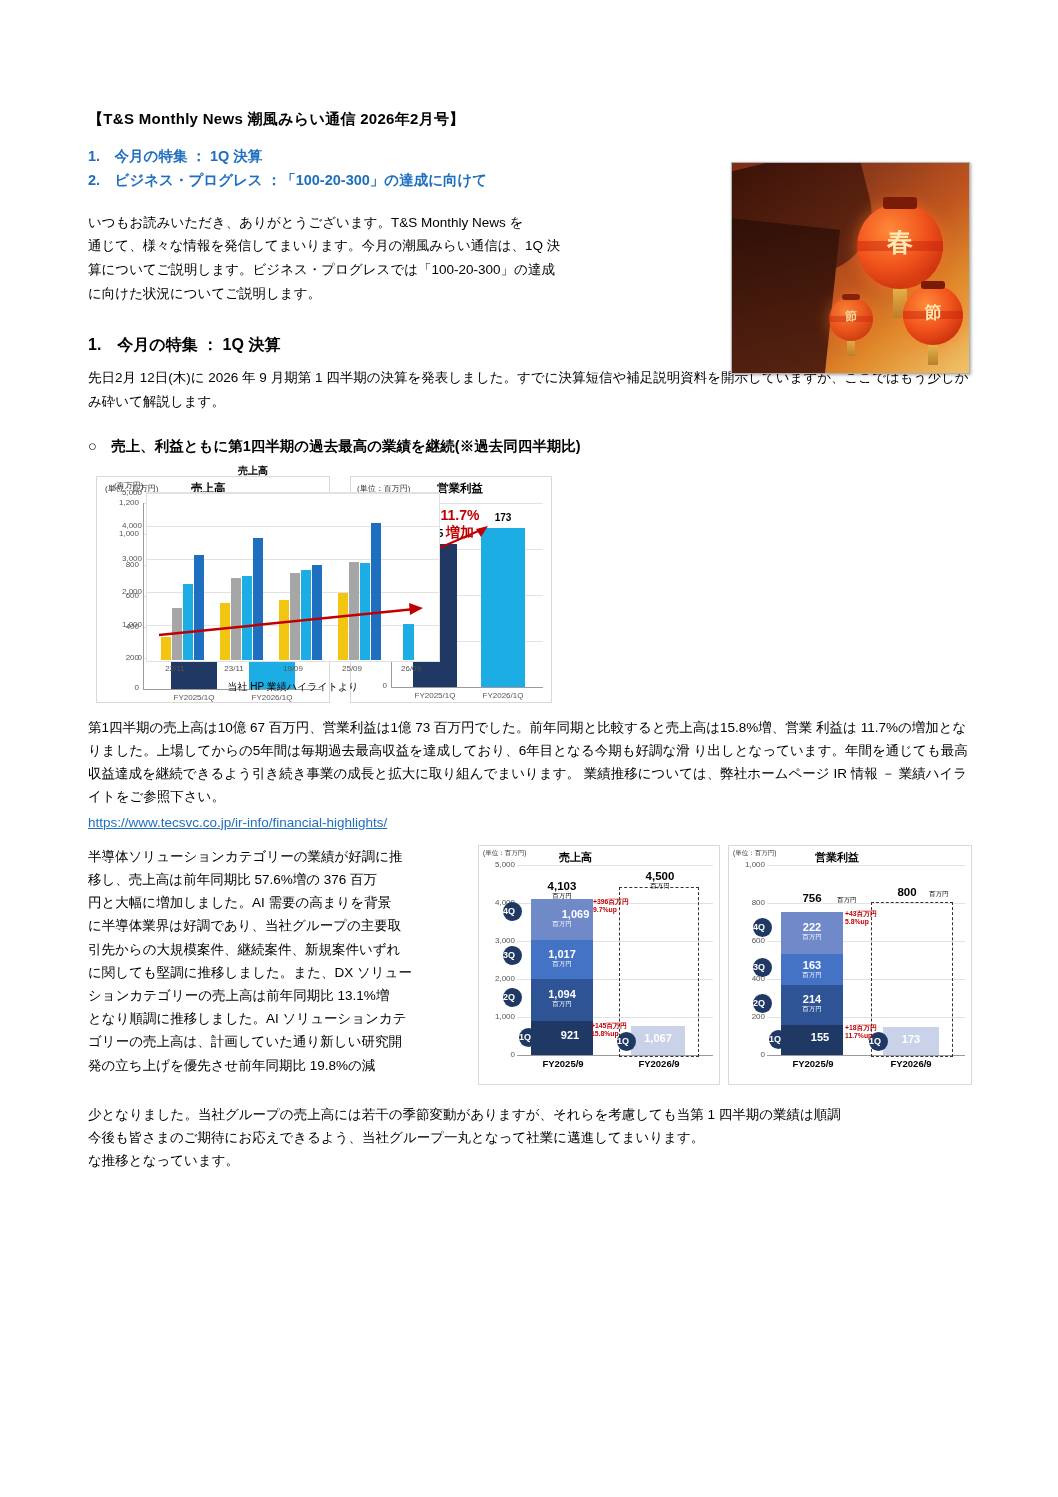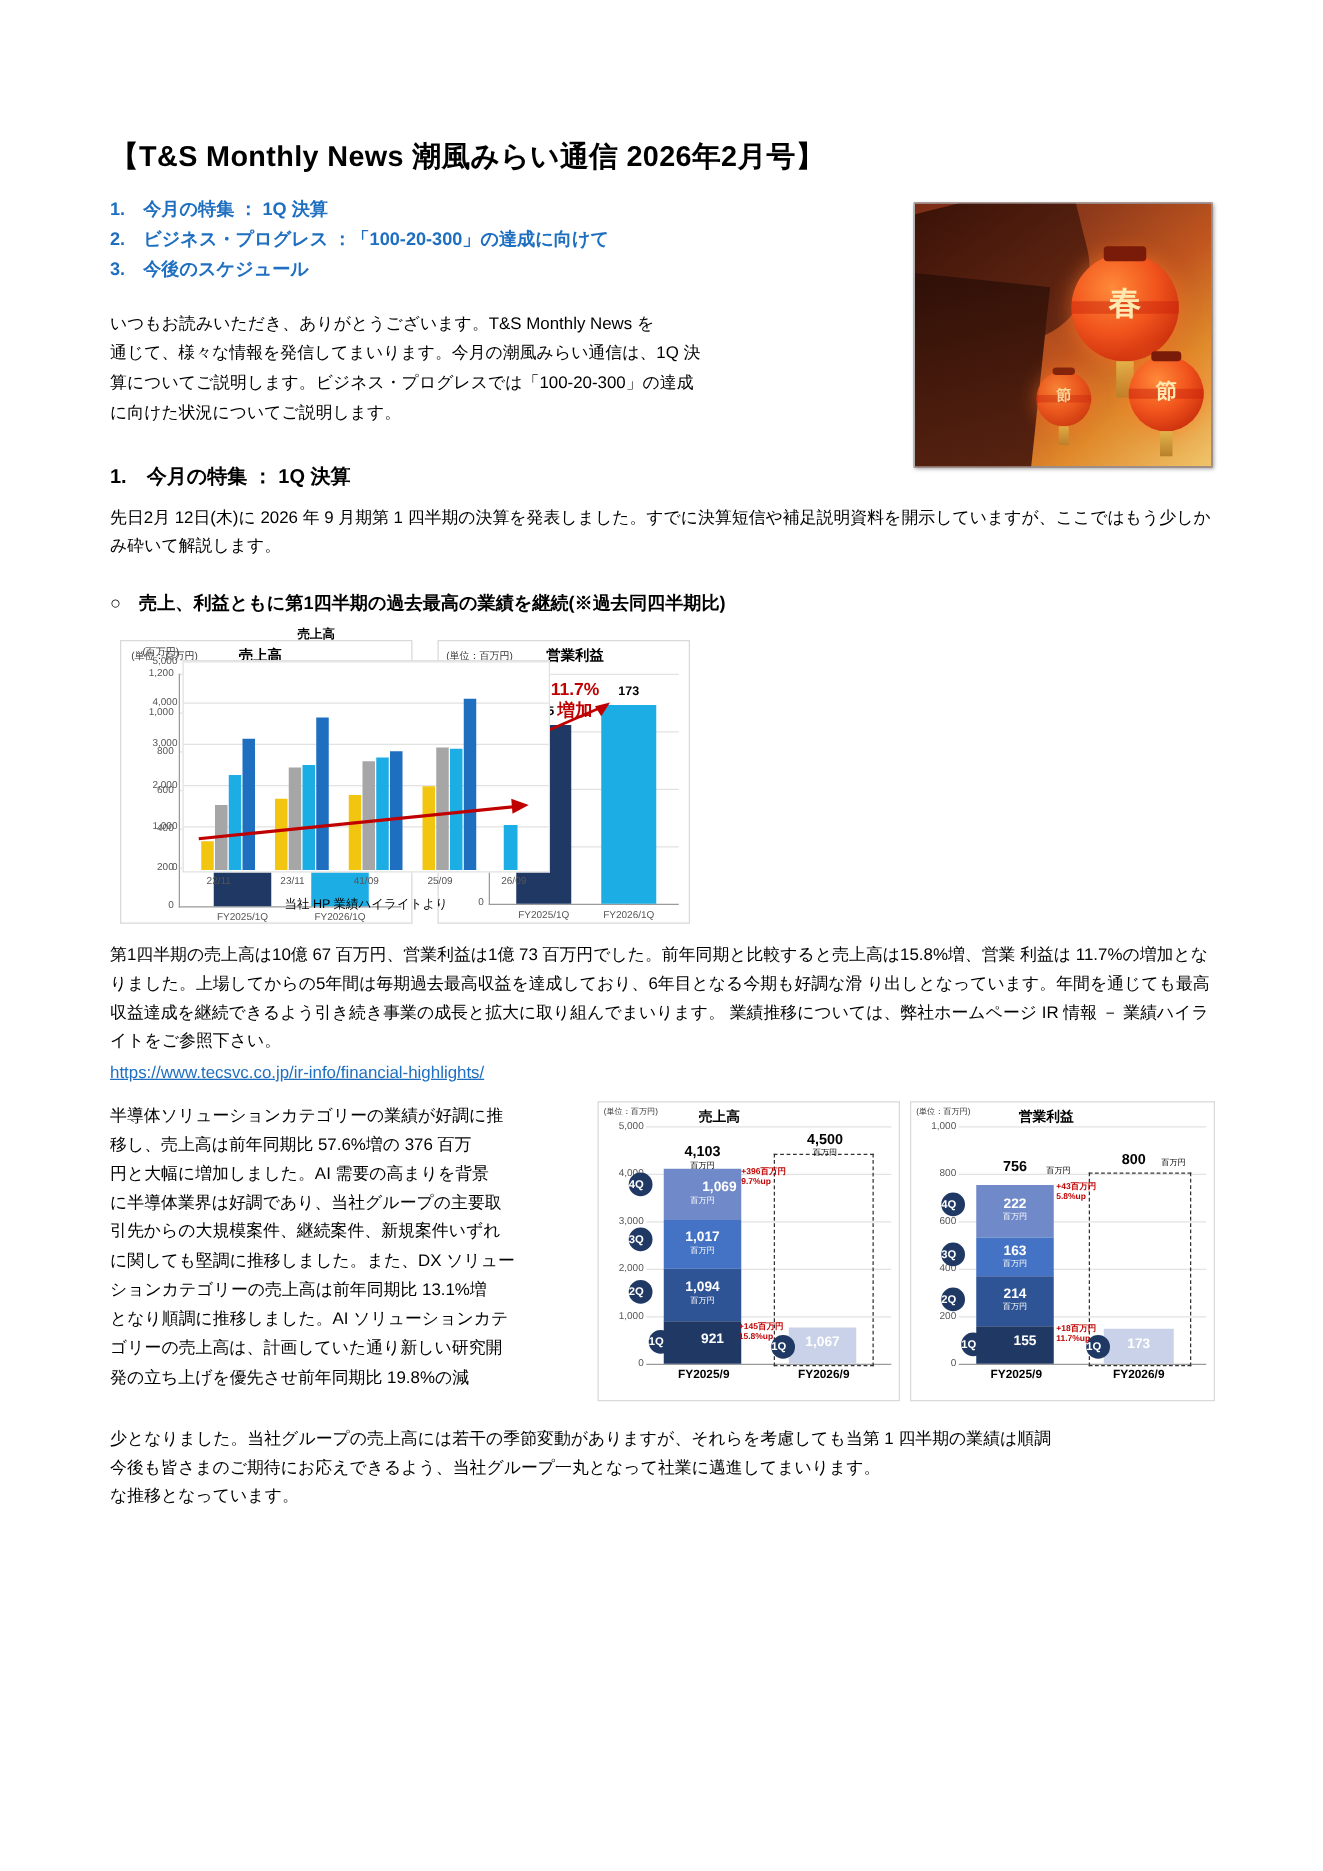--- a/index.html
+++ b/index.html
@@ -23,21 +23,21 @@
     background: #fff;
   }
   .content {
     position: absolute;
     left: 88px;
     top: 110px;
     width: 882px;
   }
 
   h1.doc-title {
-    font-size: 23px;
+    font-size: 15px;
     font-weight: bold;
     margin: 0 0 16px 0;
     letter-spacing: 0.3px;
   }
 
   .menu-block {
     color: #1F6FC0;
     font-weight: bold;
     font-size: 14.5px;
     line-height: 1.65;
@@ -214,21 +214,20 @@
 <body>
 
 <div class="page">
   <div class="content">
 
     <h1 class="doc-title">【T&amp;S Monthly News  潮風みらい通信  2026年2月号】</h1>
 
     <div class="menu-block">
       <div class="menu-item">1.　今月の特集 ： 1Q 決算</div>
       <div class="menu-item">2.　ビジネス・プログレス ：「100-20-300」の達成に向けて</div>
-      <div class="menu-item">3.　今後のスケジュール</div>
     </div>
 
     <div class="intro">
       <div>いつもお読みいただき、ありがとうございます。T&amp;S Monthly News を</div>
       <div>通じて、様々な情報を発信してまいります。今月の潮風みらい通信は、1Q 決</div>
       <div>算についてご説明します。ビジネス・プログレスでは「100-20-300」の達成</div>
       <div>に向けた状況についてご説明します。</div>
     </div>
 
     <div class="hero-img">
@@ -380,21 +379,21 @@
 
         <div class="axis-label" style="left:14px; top:22px; width:40px;">5,000</div>
         <div class="axis-label" style="left:14px; top:55px; width:40px;">4,000</div>
         <div class="axis-label" style="left:14px; top:88px; width:40px;">3,000</div>
         <div class="axis-label" style="left:14px; top:121px; width:40px;">2,000</div>
         <div class="axis-label" style="left:14px; top:154px; width:40px;">1,000</div>
         <div class="axis-label" style="left:14px; top:187px; width:40px;">0</div>
 
         <div class="xlab" style="left:58px;  top:198px; width:58px;">22/11</div>
         <div class="xlab" style="left:117px; top:198px; width:58px;">23/11</div>
-        <div class="xlab" style="left:176px; top:198px; width:58px;">41/09</div>
+        <div class="xlab" style="left:176px; top:198px; width:58px;">19/09</div>
         <div class="xlab" style="left:235px; top:198px; width:58px;">25/09</div>
         <div class="xlab" style="left:294px; top:198px; width:58px;">26/09</div>
 
         <div class="hpnote" style="left:60px; top:214px; width:290px;">当社 HP 業績ハイライトより</div>
       </div>
     </div>
 
     <p class="body-text">
       <span>第1四半期の売上高は10億 67 百万円、営業利益は1億 73 百万円でした。前年同期と比較すると売上高は15.8%増、営業</span>
       <span>利益は 11.7%の増加となりました。上場してからの5年間は毎期過去最高収益を達成しており、6年目となる今期も好調な滑</span>

